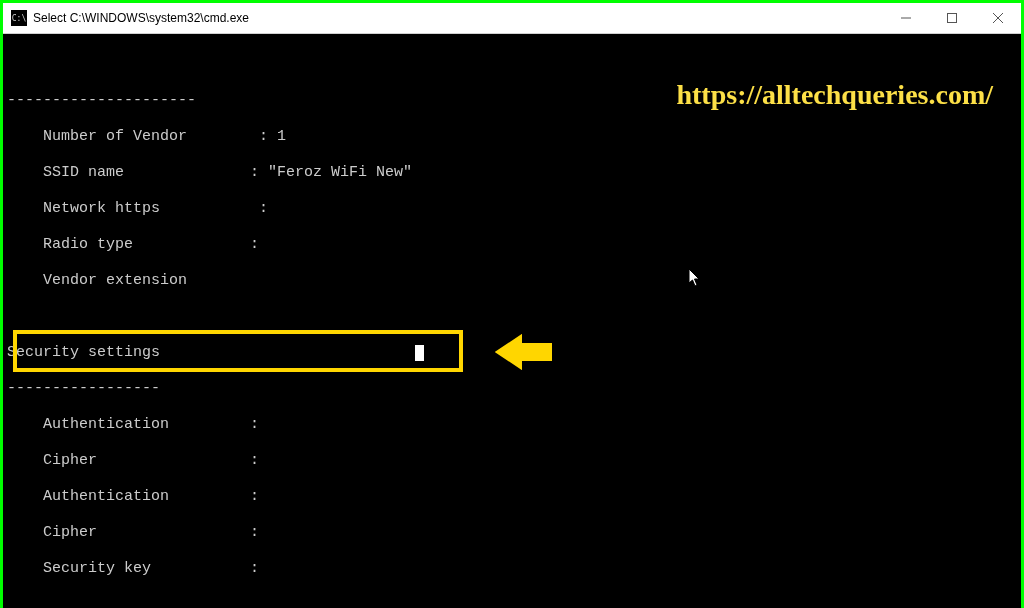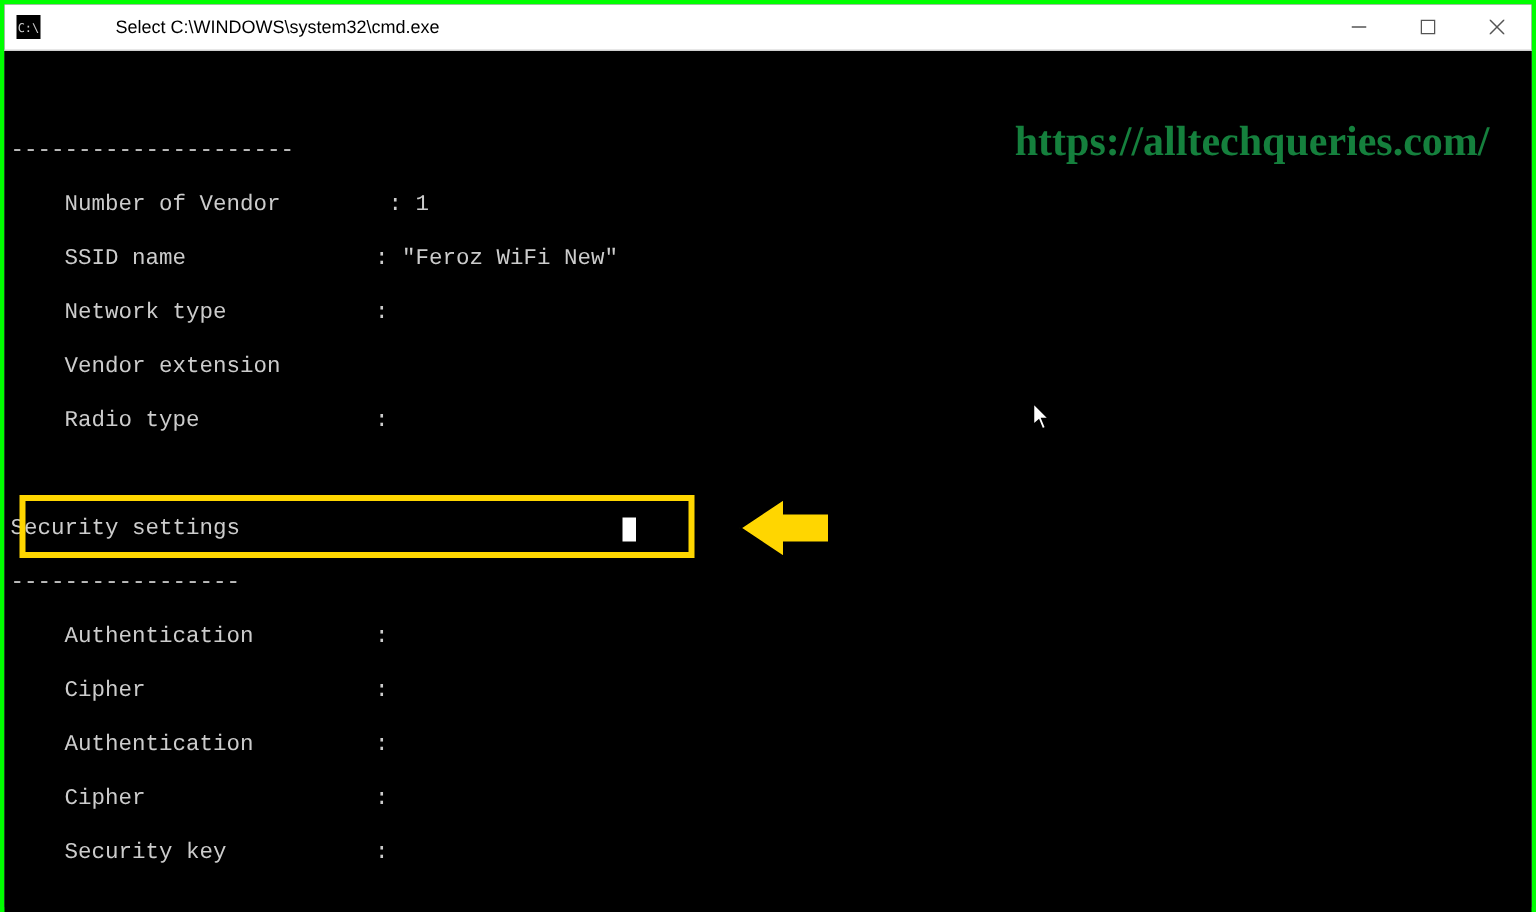--- a/index.html
+++ b/index.html
@@ -42,21 +42,20 @@
     background: #000;
     display: inline-flex;
     align-items: center;
     justify-content: center;
     color: #ccc;
     font-size: 8px;
     font-family: monospace;
   }
   .titlebar .title-text {
     flex: 0 0 auto;
-    margin-left: 44px;
   }
   .titlebar .spacer { flex: 1 1 auto; }
   .titlebar .win-btn {
     width: 46px;
     height: 30px;
     display: inline-flex;
     align-items: center;
     justify-content: center;
     color: #555;
   }
@@ -73,21 +72,21 @@
     white-space: pre;
   }
   .row { height: 18px; }
   .watermark {
     position: absolute;
     top: 52px;
     right: 28px;
     font-family: Georgia, 'Times New Roman', serif;
     font-weight: bold;
     font-size: 28px;
-    color: #15803d;
+    color: #fde047;
   }
   .highlight-box {
     position: absolute;
     left: 10px;
     top: 296px;
     width: 450px;
     height: 42px;
     border: 4px solid #FFD600;
     box-sizing: border-box;
     pointer-events: none;
@@ -138,23 +137,23 @@
             <line x1="10" y1="0" x2="0" y2="10" stroke="#555" stroke-width="1"></line>
           </svg>
       </span>
     </div>
 
     <div class="terminal">
 <div class="row"></div>
 <div class="row">---------------------</div>
 <div class="row"><span>    Number of Vendor        : </span><span>1</span></div>
 <div class="row"><span>    SSID name              : </span><span>"Feroz WiFi New"</span></div>
-<div class="row">    Network type           :</div>
+<div class="row">    Network https           :</div>
+<div class="row">    Radio type             :</div>
 <div class="row">    Vendor extension</div>
-<div class="row">    Radio type             :</div>
 <div class="row"></div>
 <div class="row">Security settings</div>
 <div class="row">-----------------</div>
 <div class="row">    Authentication         :</div>
 <div class="row">    Cipher                 :</div>
 <div class="row">    Authentication         :</div>
 <div class="row">    Cipher                 :</div>
 <div class="row">    Security key           :</div>
 
 

